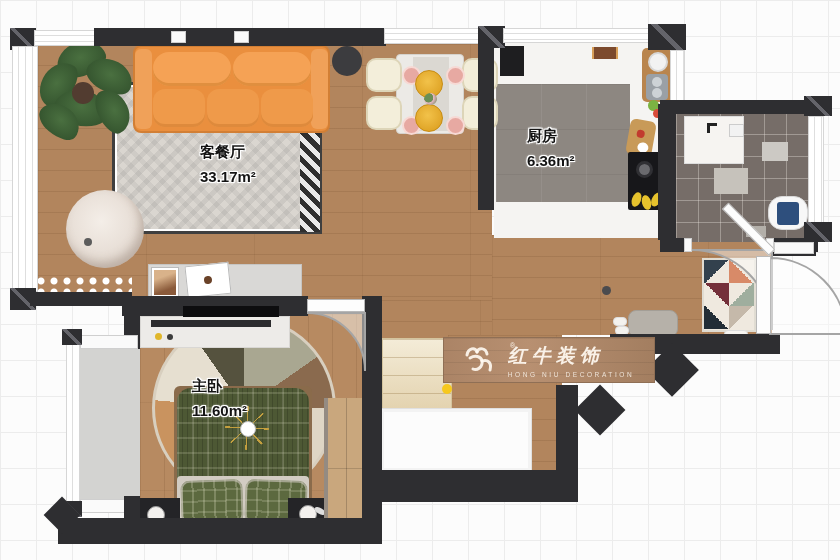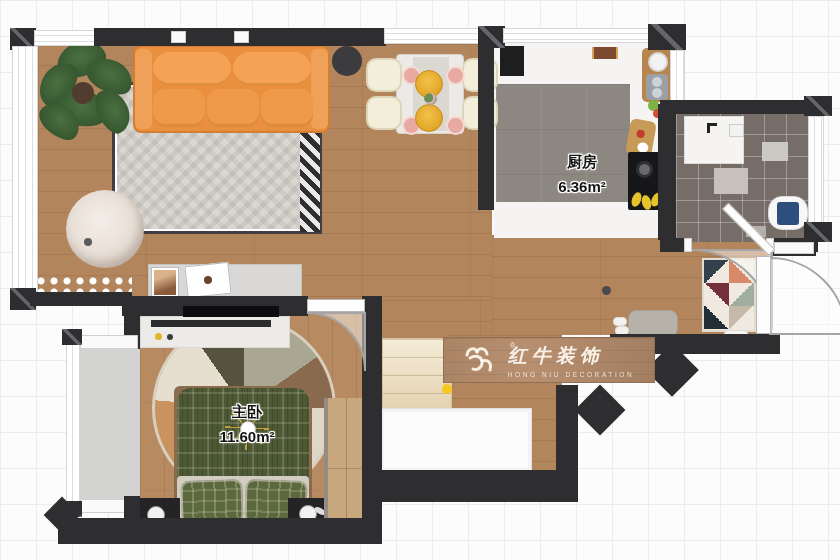--- a/index.html
+++ b/index.html
@@ -53,22 +53,22 @@
      linear-gradient(45deg,#d88a68 50%,rgba(0,0,0,0) 50%),
      linear-gradient(225deg,#74303a 50%,rgba(0,0,0,0) 50%),
      linear-gradient(315deg,#9fae9e 50%,rgba(0,0,0,0) 50%),
      linear-gradient(45deg,#222d36 50%,rgba(0,0,0,0) 50%),
      linear-gradient(135deg,#c5b9aa 50%,rgba(0,0,0,0) 50%);
     background-size:25px 23px;background-repeat:no-repeat;
     background-position:0 0,25px 0,0 23px,25px 23px,0 46px,25px 46px;}
   .rugRound{background:conic-gradient(from 210deg at 50% 50%,#c9935f 0deg 65deg,#e6dfd0 65deg 115deg,#55523e 115deg 150deg,#a9a791 150deg 205deg,#8a6a4e 205deg 240deg,#dfd6c5 240deg 360deg);border:3px solid #d8cfbf;border-radius:50%;box-sizing:border-box;}
   .leaf{position:absolute;background:radial-gradient(ellipse at 50% 45%,#4a7040,#2f4d2a);border-radius:52% 48% 55% 45%/60% 60% 40% 40%;}
   
-  .rlabel{position:absolute;text-align:center;font-weight:700;font-size:15px;line-height:1.1;color:#141414;z-index:40;
-    text-shadow:0 0 3px #fff,0 0 3px #fff,1px 1px 0 #fff,-1px -1px 0 #fff,1px -1px 0 #fff,-1px 1px 0 #fff;margin-top:26px;}
+  .rlabel{position:absolute;font-weight:700;font-size:15px;line-height:1.1;color:#141414;z-index:40;
+    text-shadow:0 0 3px #fff,0 0 3px #fff,1px 1px 0 #fff,-1px -1px 0 #fff,1px -1px 0 #fff,-1px 1px 0 #fff;}
   .rlabel .area{margin-top:8px;}
   
   .wmband{background-image:repeating-linear-gradient(180deg,rgba(0,0,0,.07) 0 1px,transparent 1px 12px),linear-gradient(90deg,#ab8466,#b89071 40%,#a37e60);border:1px solid #8f6f55;box-sizing:border-box;z-index:30;display:flex;align-items:center;justify-content:center;gap:8px;}
   .wmbrand{font-size:19px;font-weight:700;letter-spacing:5px;color:rgba(255,250,242,.92);white-space:nowrap;font-style:italic;}
   .wmsub{font-size:6.5px;letter-spacing:2.6px;color:rgba(255,250,242,.8);margin-top:2px;white-space:nowrap;}
   .reg{font-size:7px;color:rgba(255,250,242,.9);position:absolute;top:4px;left:66px;}
 </style>
 </head>
 <body>
 
@@ -274,20 +274,24 @@
         <path d="M6,13 C11,10 17,11 18,16 C19,22 13,26 9,24"></path>
         <path d="M18,16 C24,14 28,18 26,25"></path>
       </g>
     </svg>
     <div>
       <div class="wmbrand">红牛装饰</div>
       <div class="wmsub">HONG NIU DECORATION</div>
     </div>
   </div>
 
+  <div class="rlabel" style="left:200px;top:144px;width:136px;">
+    <div class="rname">客餐厅</div>
+    <div class="area">33.17m²</div>
+  </div>
   <div class="rlabel" style="left:527px;top:128px;width:110px;">
     <div class="rname">厨房</div>
     <div class="area">6.36m²</div>
   </div>
   <div class="rlabel" style="left:192px;top:378px;width:110px;">
     <div class="rname">主卧</div>
     <div class="area">11.60m²</div>
   </div>
 
 </div>

